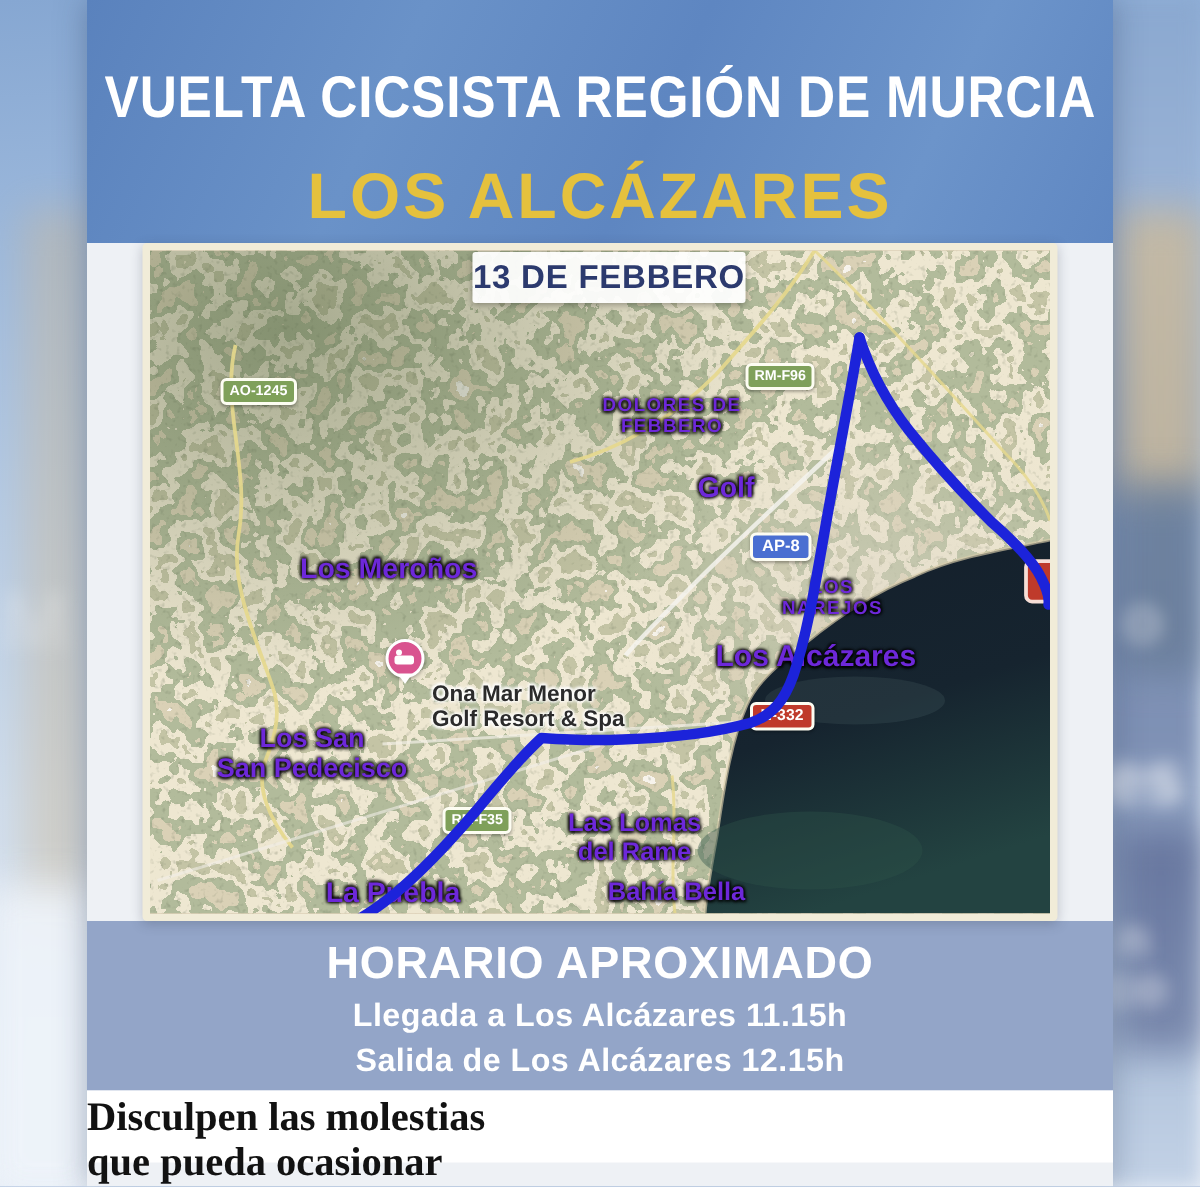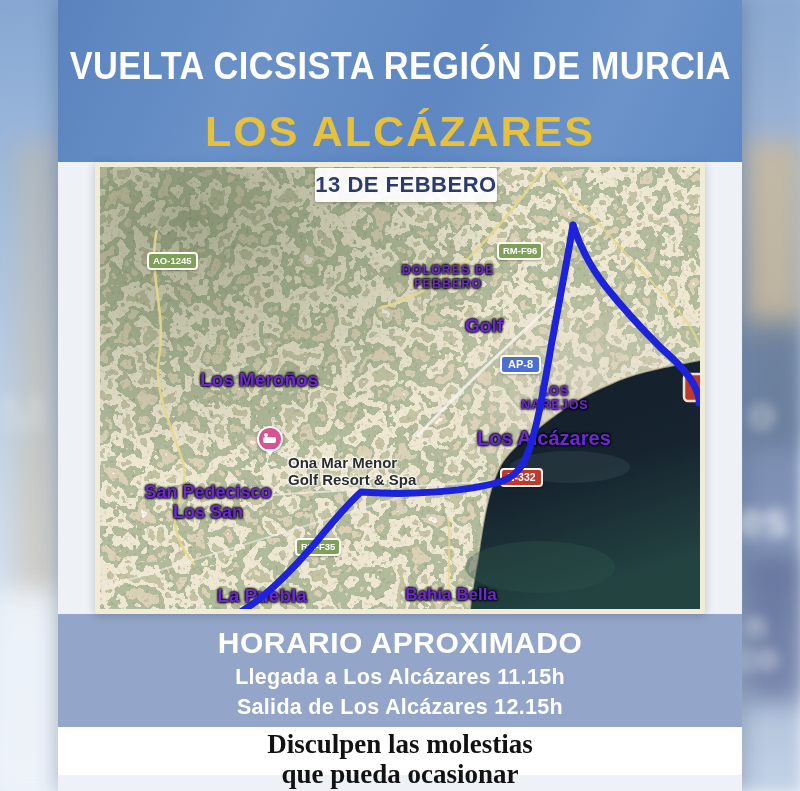--- a/index.html
+++ b/index.html
@@ -59,21 +59,21 @@
   .poi .bed-dot{position:absolute;left:5px;top:5px;width:4px;height:4px;background:#fff;border-radius:50%;}
   .poi-label{position:absolute;left:188px;top:258px;width:180px;color:#2b2b2b;font-weight:700;
      font-size:15px;line-height:1.15;
      text-shadow:-1px -1px 2px rgba(255,255,255,.95),1px -1px 2px rgba(255,255,255,.95),
                  -1px 1px 2px rgba(255,255,255,.95),1px 1px 2px rgba(255,255,255,.95);margin-top:29px;}
   
   .schedule{height:113px;background:#93a5c8;text-align:center;color:#fff;overflow:hidden;}
   .sched-title{margin-top:12px;font-size:30px;font-weight:800;letter-spacing:.5px;}
   .sched-line{margin-top:5px;font-size:21.5px;font-weight:700;letter-spacing:.3px;}
   
-  .apology{height:48px;background:#ffffff;text-align:center;color:#121212;
+  .apology{height:48px;background:#ffffff;text-align:left;color:#121212;
            font-family:"Liberation Serif",serif;font-weight:700;font-size:27px;line-height:1.1;padding-top:3px;box-sizing:border-box;}
 </style>
 </head>
 <body>
 
 <div class="canvas">
 
   <div>
     <div class="bg-blob bg-right-base"></div>
     <div class="bg-blob bg-tan-left"></div>
@@ -158,22 +158,26 @@
           <div class="plabel caps" style="left:287px;top:96px;width:122px;">
             <div>DOLORES DE</div>
             <div>FEBBERO</div>
           </div>
           <div class="plabel town" style="left:365px;top:148px;">Golf</div>
           <div class="plabel town" style="left:100px;top:202px;">Los Meroños</div>
           <div class="plabel caps" style="left:405px;top:217px;width:100px;">LOS NAREJOS</div>
           <div class="plabel town" style="left:377px;top:260px;font-size:20px;">Los Alcázares</div>
 
           <div class="plabel town-s" style="left:28px;top:315px;width:160px;font-size:18px;">
+            <div>Los San</div>
             <div>San Pedecisco</div>
-            <div>Los San</div>
+          </div>
+          <div class="plabel town-s" style="left:262px;top:372px;width:122px;">
+            <div>Las Lomas</div>
+            <div>del Rame</div>
           </div>
           <div class="plabel town" style="left:92px;top:418px;width:140px;text-align:center;">La Puebla</div>
           <div class="plabel town-s" style="left:281px;top:418px;width:140px;">Bahía Bella</div>
 
           <div class="poi">
             <span class="bed-dot"></span>
             <span class="bed"></span>
           </div>
           <div class="poi-label">
             <div>Ona Mar Menor</div>

